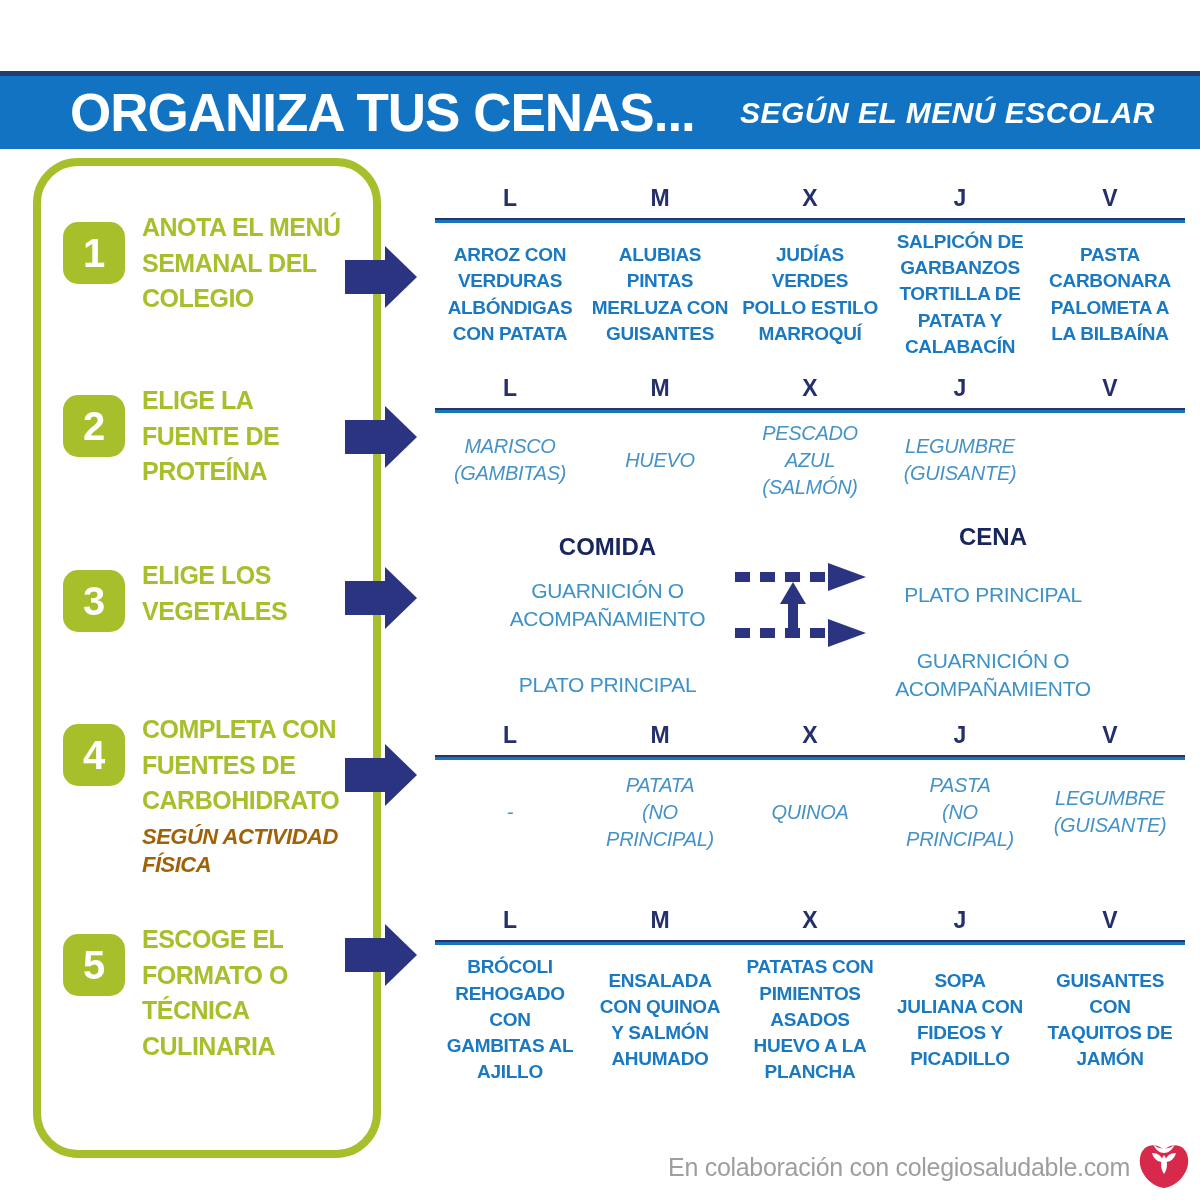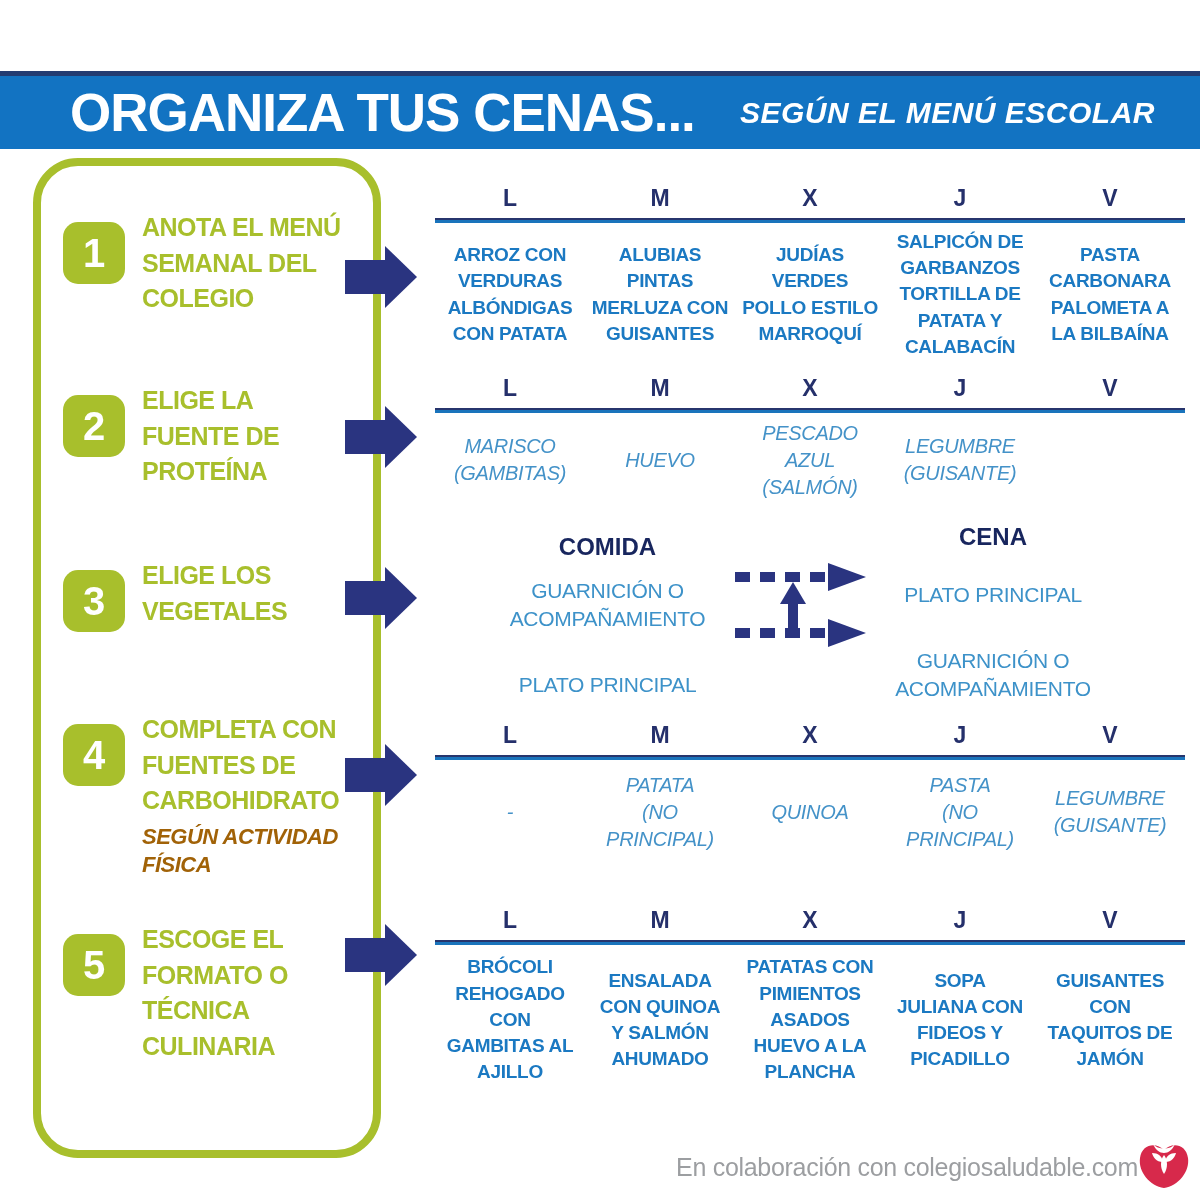--- a/index.html
+++ b/index.html
@@ -41,21 +41,21 @@
   .row-t5 { min-height:138px; margin-top:6px; }
 
   
   .swap-col { position:absolute; text-align:center; }
   .swap-header { color:#18265e; font-size:24px; font-weight:bold; letter-spacing:0; }
   .swap-item { color:#3d92c9; font-size:21px; line-height:1.35; white-space:pre-line; letter-spacing:-0.3px;
     display:flex; align-items:center; justify-content:center; min-height:72px; }
   .swap-arrows { position:absolute; left:733px; top:556px; width:140px; height:100px; }
 
   
-  .footer { position:absolute; right:10px; bottom:8px; display:flex; align-items:center; gap:0; }
+  .footer { position:absolute; right:10px; bottom:8px; display:flex; align-items:center; gap:8px; }
   .footer-text { color:#9c9ea1; font-size:25px; letter-spacing:-0.3px; }
 </style>
 </head>
 <body>
 
 <div class="canvas">
 
   <div class="titlebar">
     <div class="title-main">ORGANIZA TUS CENAS...</div>
     <div class="title-sub">SEGÚN EL MENÚ ESCOLAR</div>

